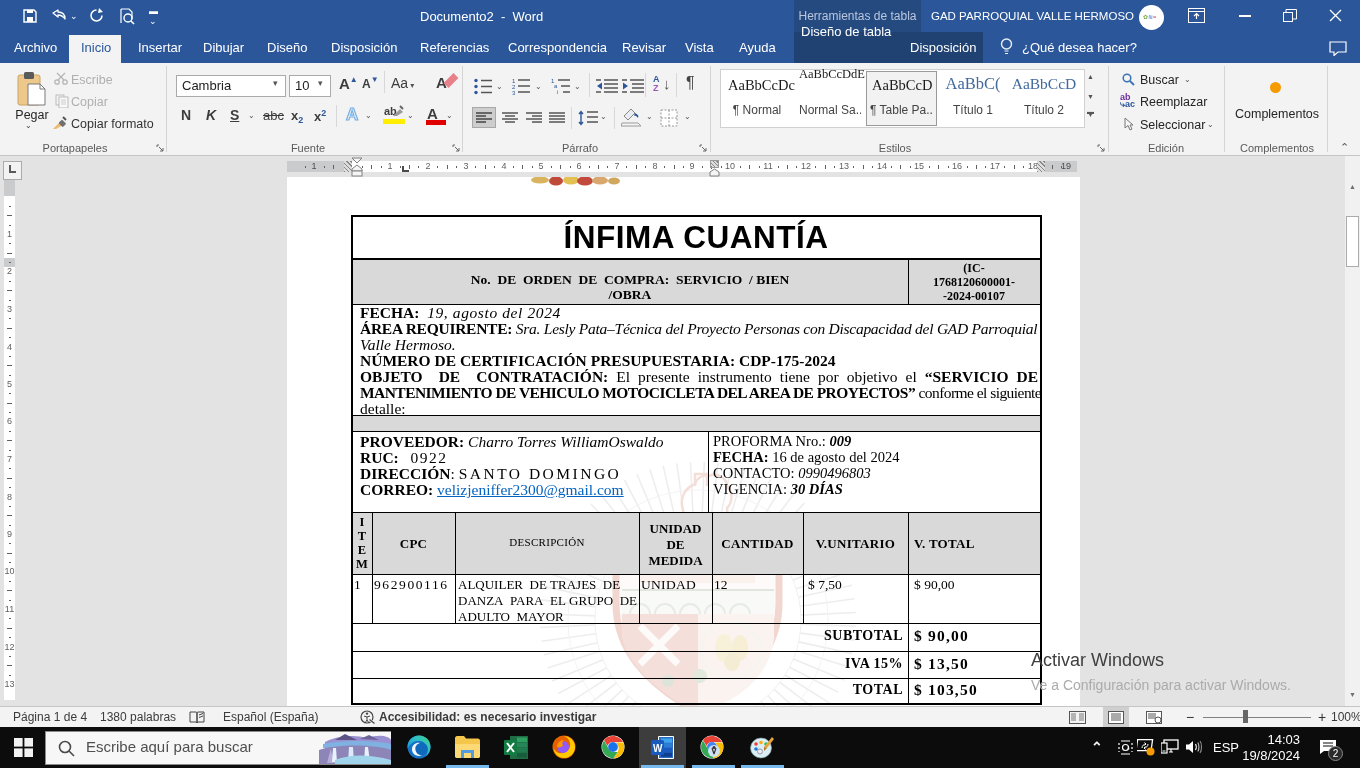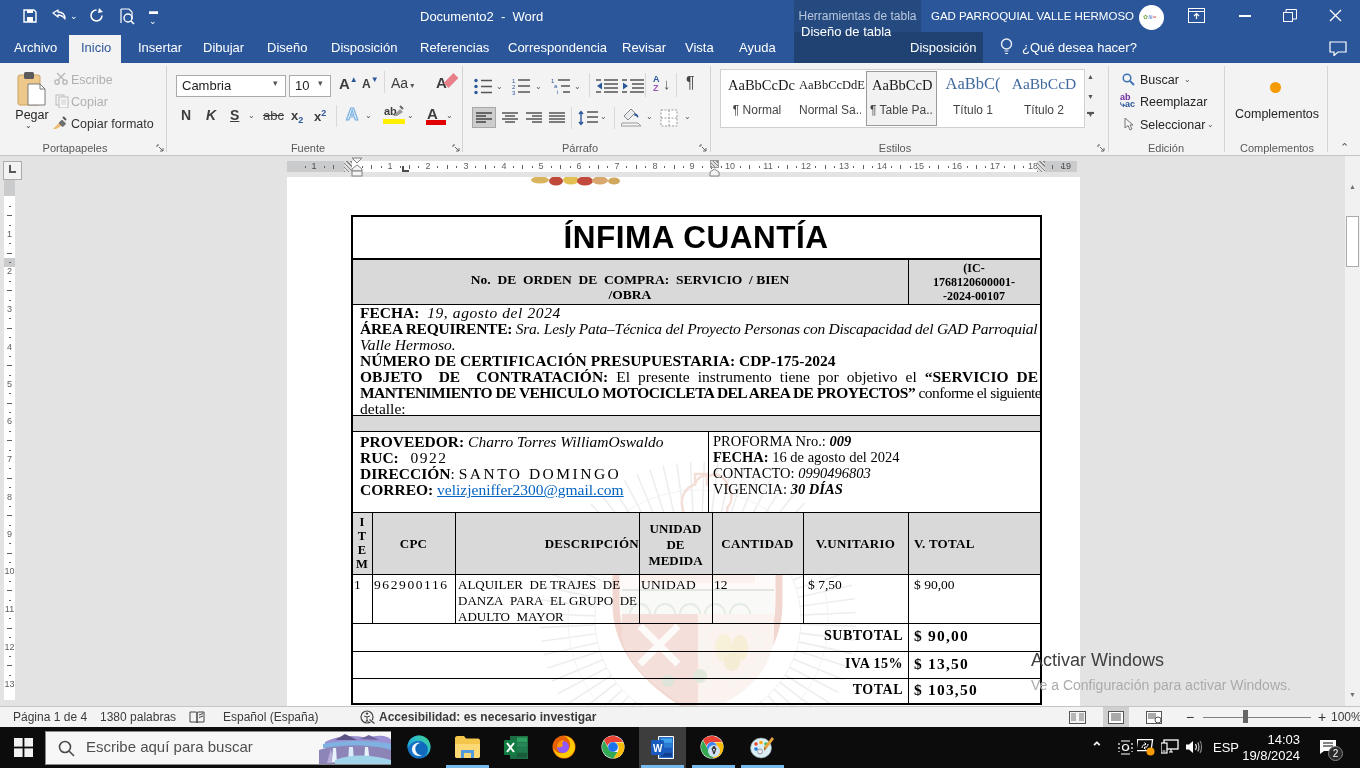--- a/index.html
+++ b/index.html
@@ -236,21 +236,21 @@
  <div class="a" style="left:646px;top:49px;color:#555;font-size:8px">⌄</div>
  <svg class="a" style="left:660px;top:46px" width="18" height="18" viewBox="0 0 18 18">
       <rect x="1" y="1" width="16" height="16" fill="#fff" stroke="#999" stroke-dasharray="2 1.5"></rect>
       <path d="M1 9h16M9 1v16" stroke="#999" stroke-dasharray="2 1.5"></path>
     </svg>
  <div class="a" style="left:684px;top:49px;color:#555;font-size:8px">⌄</div>
 
  <div class="a" style="left:720px;top:6px;width:365px;height:59px;background:#fff;border:1px solid #d0d0d0"></div>
  <div class="a" style="left:728px;top:14px;width:58px;text-align:center;font-family:'Liberation Serif',serif;font-size:14.5px;color:#1a1a1a;white-space:nowrap">AaBbCcDc</div>
  <div class="a" style="left:728px;top:40px;width:58px;text-align:center;font-size:12px;color:#444;white-space:nowrap">¶ Normal</div>
- <div class="a" style="left:799px;top:15px;width:62px;text-align:center;font-family:'Liberation Serif',serif;font-size:12.5px;color:#1a1a1a;white-space:nowrap">AaBbCcDdE</div>
+ <div class="a" style="left:799px;top:4px;width:62px;text-align:center;font-family:'Liberation Serif',serif;font-size:12.5px;color:#1a1a1a;white-space:nowrap">AaBbCcDdE</div>
  <div class="a" style="left:799px;top:40px;width:62px;text-align:center;font-size:12px;color:#444;white-space:nowrap;overflow:hidden">Normal Sa...</div>
  <div class="a" style="left:866px;top:8px;width:71px;height:55px;background:#f2f2f2;border:1px solid #9a9a9a"></div>
  <div class="a" style="left:872px;top:14px;width:58px;text-align:center;font-family:'Liberation Serif',serif;font-size:14.5px;color:#1a1a1a;white-space:nowrap">AaBbCcD</div>
  <div class="a" style="left:872px;top:40px;width:62px;text-align:center;font-size:12px;color:#444;white-space:nowrap;overflow:hidden;margin-left:-2px">¶ Table Pa...</div>
  <div class="a" style="left:941px;top:11px;width:64px;text-align:center;font-family:'Liberation Serif',serif;font-size:16.5px;color:#41699e">AaBbC(</div>
  <div class="a" style="left:941px;top:40px;width:64px;text-align:center;font-size:12px;color:#444;white-space:nowrap">Título 1</div>
  <div class="a" style="left:1011px;top:12px;width:66px;text-align:center;font-family:'Liberation Serif',serif;font-size:15.5px;color:#41699e">AaBbCcD</div>
  <div class="a" style="left:1011px;top:40px;width:66px;text-align:center;font-size:12px;color:#444;white-space:nowrap">Título 2</div>
  <div class="a" style="left:1087px;top:10px;color:#555;font-size:7px">▲</div>
  <div class="a" style="left:1087px;top:30px;color:#555;font-size:7px">▼</div>
@@ -603,21 +603,21 @@
  </div>
  <div class="a serif" style="left:713px;top:277px;width:325px;font-size:14.5px;line-height:16.1px">
   <div>PROFORMA Nro.: <b><i>009</i></b></div>
   <div><b>FECHA:</b> 16 de agosto del 2024</div>
   <div>CONTACTO: <i>0990496803</i></div>
   <div>VIGENCIA: <i><b>30 DÍAS</b></i></div>
  </div>
 
  <div class="a serif" style="left:352px;top:359px;width:20px;text-align:center;font-weight:bold;font-size:12.5px;line-height:14px">I<br>T<br>E<br>M</div>
  <div class="a serif" style="left:372px;top:380px;width:83px;text-align:center;font-weight:bold;font-size:13px;letter-spacing:.3px">CPC</div>
- <div class="a serif" style="left:455px;top:380px;width:184px;text-align:right;font-weight:bold;font-size:13px;letter-spacing:.3px">DESCRIPCIÓN</div>
+ <div class="a serif" style="left:455px;top:380px;width:184px;text-align:center;font-weight:normal;font-size:11px;letter-spacing:.3px">DESCRIPCIÓN</div>
  <div class="a serif" style="left:639px;top:365px;width:73px;text-align:center;font-weight:bold;font-size:13px;line-height:16px">UNIDAD<br>DE<br>MEDIDA</div>
  <div class="a serif" style="left:712px;top:380px;width:91px;text-align:center;font-weight:bold;font-size:13px;letter-spacing:.3px">CANTIDAD</div>
  <div class="a serif" style="left:803px;top:380px;width:105px;text-align:center;font-weight:bold;font-size:13px;letter-spacing:.3px">V.UNITARIO</div>
  <div class="a serif" style="left:914px;top:380px;font-weight:bold;font-size:13px;letter-spacing:.3px">V. TOTAL</div>
 
  <div class="a serif" style="left:354px;top:421px;font-size:13.5px">1</div>
  <div class="a serif" style="left:374px;top:421px;font-size:13.5px;letter-spacing:1.6px">962900116</div>
  <div class="a serif" style="left:458px;top:421px;font-size:13px;line-height:16px;letter-spacing:0;white-space:nowrap">ALQUILER&nbsp; DE&nbsp;TRAJES&nbsp; DE<br>DANZA&nbsp; PARA&nbsp; EL&nbsp;GRUPO&nbsp; DE<br>ADULTO&nbsp; MAYOR</div>
  <div class="a serif" style="left:641px;top:421px;font-size:13.5px;letter-spacing:.3px">UNIDAD</div>
  <div class="a serif" style="left:714px;top:421px;font-size:13.5px">12</div>

